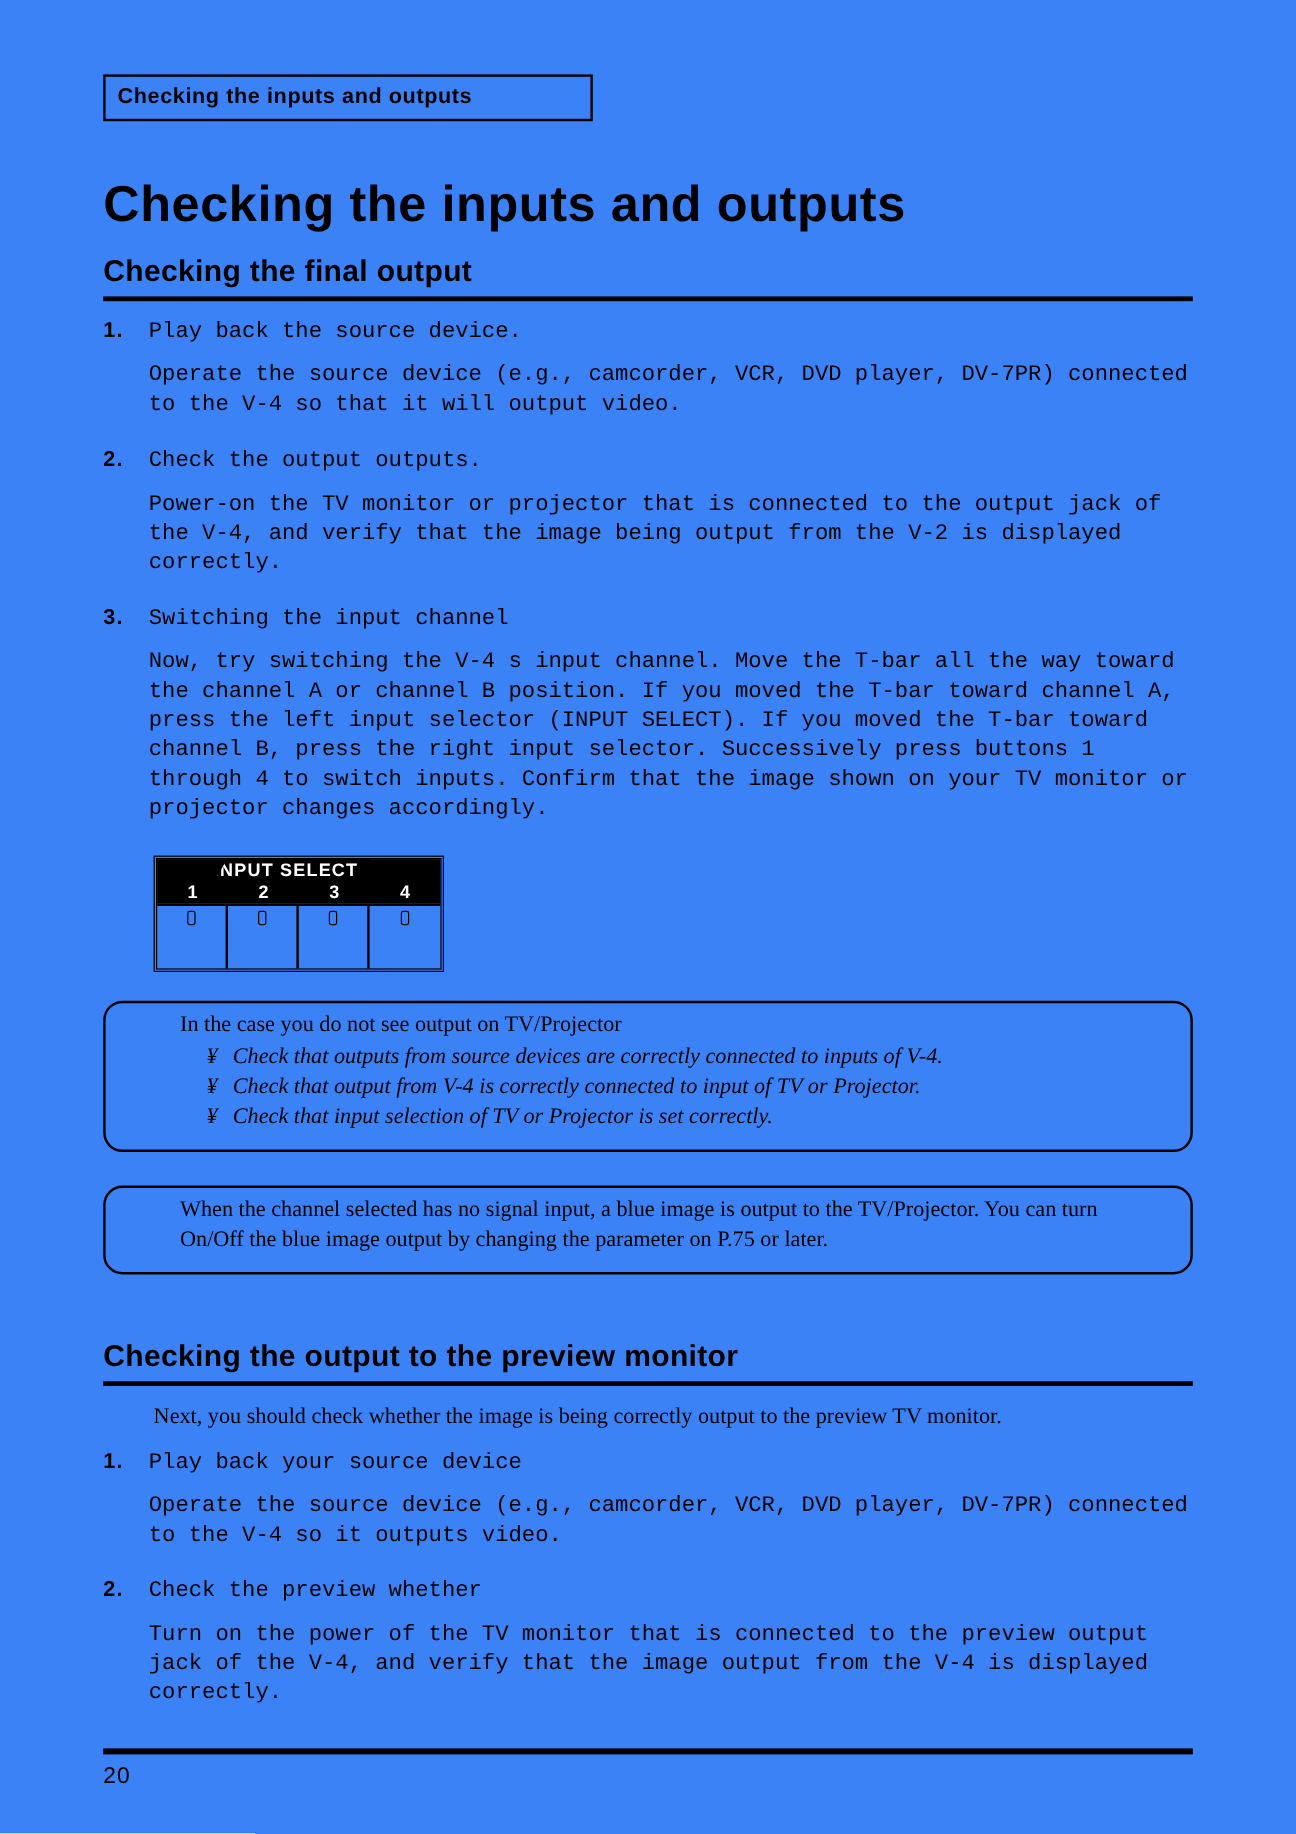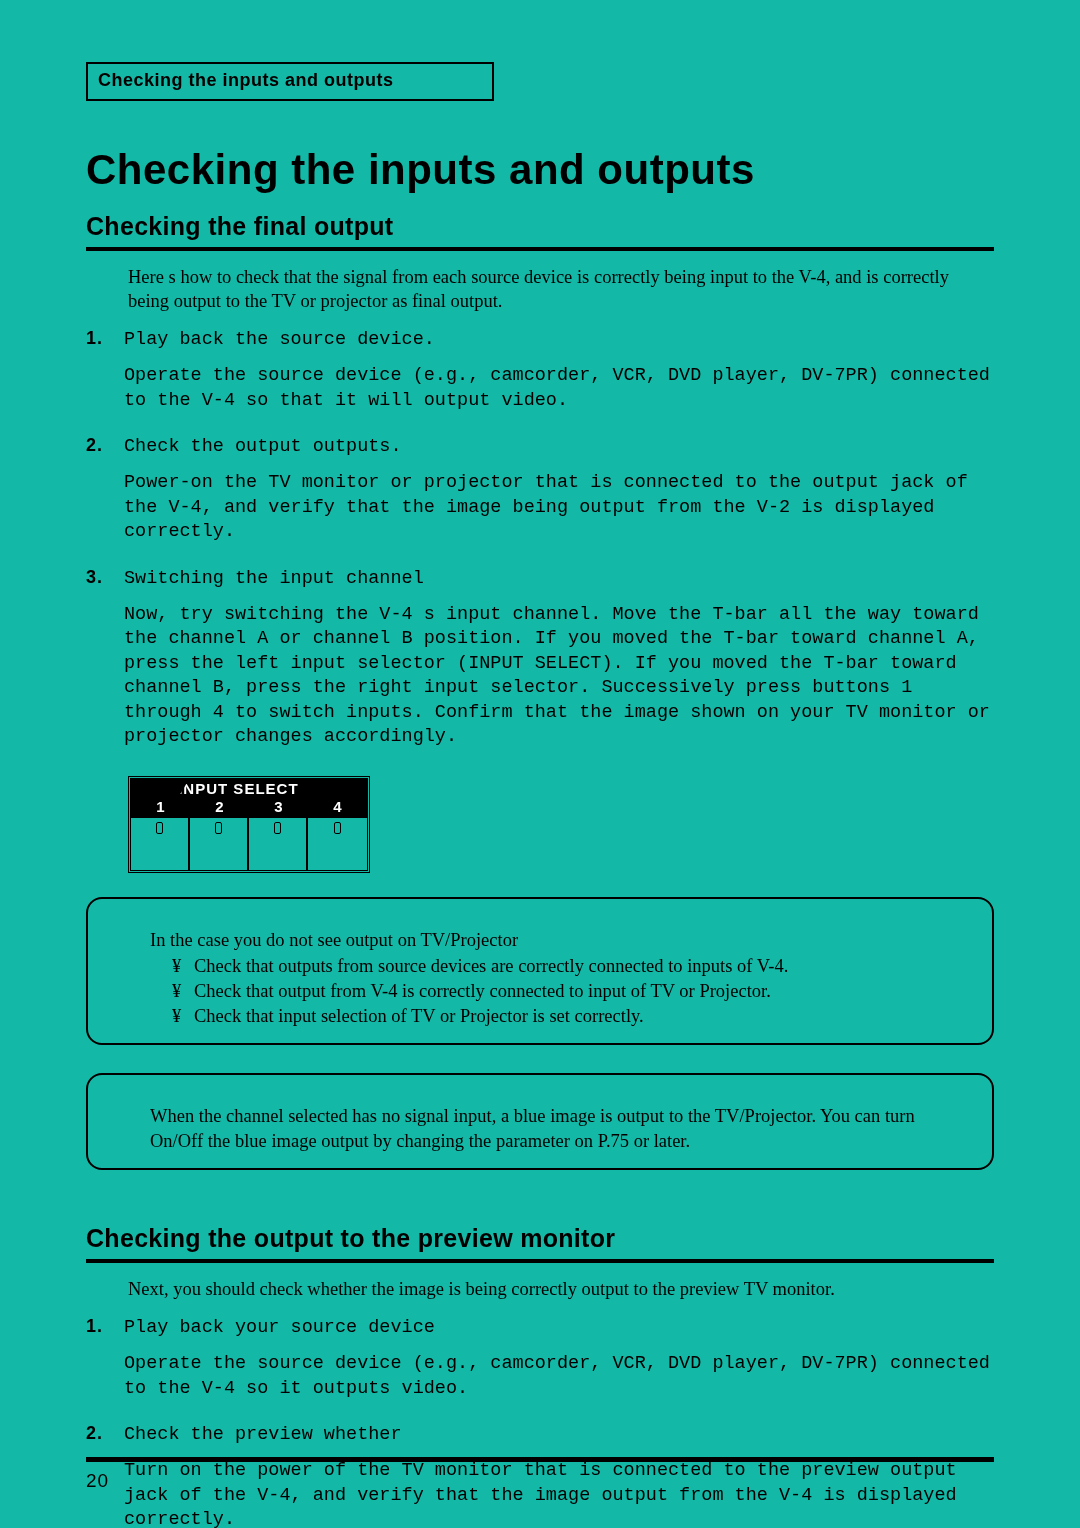--- a/index.html
+++ b/index.html
@@ -15,21 +15,21 @@
     padding: 0;
     background: #fff;
     color: #000;
     font-family: "Palatino Linotype", "Book Antiqua", Palatino, Georgia, serif;
   }
   .page {
     position: relative;
     width: var(--page-w);
     min-height: var(--page-h);
     margin: 0 auto;
-    background: #14b8a6;
+    background: #3b82f6;
   }
 
   
   .run-head {
     position: absolute;
     top: 62px;
     left: var(--margin-l);
     border: 2px solid #000;
     padding: 6px 14px 8px 10px;
     width: 408px;
@@ -162,36 +162,37 @@
     width: 7px;
     height: 12px;
     border: 1.5px solid #000;
     border-radius: 2px;
   }
 
   
   .note-box {
     border: 2.5px solid #000;
     border-radius: 16px;
-    padding: 29px 20px 14px 20px;
+    padding: 6px 20px 14px 20px;
     margin: 12px 0 18px 0;
   }
   .note-box .lead, .note-box .para {
     font-size: 18.5px;
     line-height: 1.35;
   }
   .note-box ul {
     list-style: none;
     padding: 0;
     margin: 2px 0 0 22px;
   }
   .note-box li {
     font-size: 18.5px;
     line-height: 1.35;
     margin: 0;
+    font-style: italic;
   }
   .note-box li .bullet {
     display: inline-block;
     width: 22px;
   }
 
   .section-gap { height: 36px; }
 
   
   .footer-rule {
@@ -220,23 +221,20 @@
     <span>Checking the inputs and outputs</span>
   </div>
 
   <div class="content">
 
     <h1 class="title">Checking the inputs and outputs</h1>
 
     <h2 class="subhead">Checking the final output</h2>
     <hr class="hr-thick">
 
-    <div class="body-indent">
-      <p class="body">Here s how to check that the signal from each source device is correctly being input to the V-4, and is correctly being output to the TV or projector as final output.</p>
-    </div>
 
     <div class="step">
       <div class="num">1.</div>
       <div class="txt">
         <p class="step-lead">Play back the source device.</p>
         <p class="step-detail">Operate the source device (e.g., camcorder, VCR, DVD player, DV-7PR) connected to the V-4 so that it will output video.</p>
       </div>
     </div>
 
     <div class="step">

